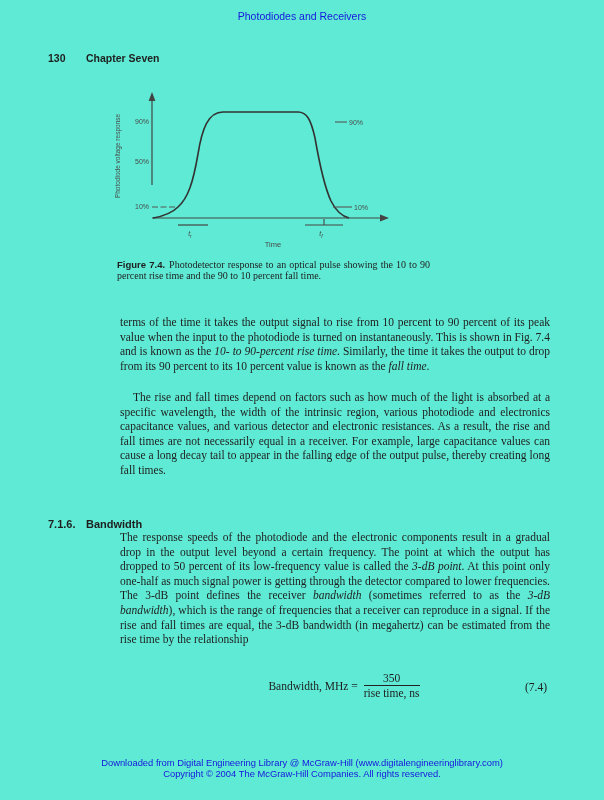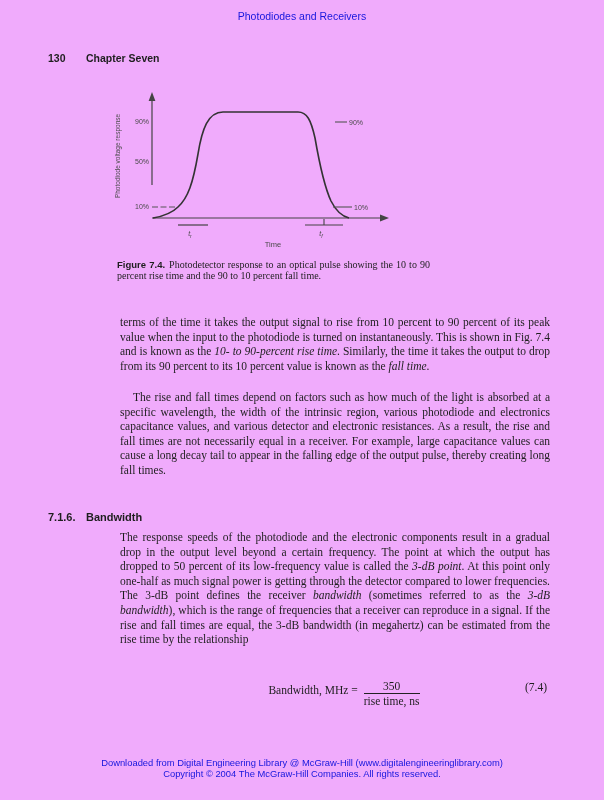--- a/index.html
+++ b/index.html
@@ -1,33 +1,33 @@
 <!DOCTYPE html>
 <html><head>
 <meta charset="utf-8">
 <style>
   html,body{margin:0;padding:0;background:#e8e8e8;}
   .page{
-    position:relative;width:604px;height:800px;background:#f0abfc;
+    position:relative;width:604px;height:800px;background:#5eead4;
     margin:0 auto;overflow:hidden;
     font-family:"Liberation Serif", serif;color:#1e1e1e;
   }
   .abs{position:absolute;}
   .blue{color:#1616dd;}
   .sans{font-family:"Liberation Sans", sans-serif;}
   .top-header{top:10px;left:0;width:604px;text-align:center;font-size:10.5px;}
   .page-head{top:52px;left:48px;font-size:10.5px;font-weight:bold;}
   .page-head .num{display:inline-block;width:38px;}
   .caption{top:259px;left:117px;width:313px;font-size:10px;line-height:11.3px;text-align:justify;}
   .caption .b{font-weight:bold;font-family:"Liberation Sans", sans-serif;font-size:9.5px;margin-right:4px;}
   .para{top:0;left:120px;width:430px;font-size:11.5px;line-height:14.6px;text-align:justify;margin:0;}
   .indent{text-indent:13px;}
   .it{font-style:italic;}
   .section-head{top:511px;left:48px;font-size:11px;font-weight:bold;}
-  .section-head .num{display:inline-block;width:38px;}
+  .section-head .num{display:inline-block;width:38px;margin-top:7px;}
   .equation{top:672px;left:129px;width:430px;display:flex;justify-content:center;align-items:center;font-size:11.5px;}
   .eq-frac{display:inline-block;text-align:center;margin-left:6px;}
   .eq-num{padding:0 8px 1px;border-bottom:1.2px solid #222;}
   .eq-den{padding-top:1px;}
   .eq-number{top:681px;left:505px;font-size:11.5px;padding-left:20px;}
   .where-line{top:714px;left:120px;width:430px;font-size:11.5px;margin:0;}
   .footer{top:757px;left:0;width:604px;text-align:center;font-size:9.4px;line-height:11px;}
   .fig-svg{top:86px;left:105px;}
   svg text{font-family:"Liberation Sans", sans-serif;fill:#4a4a4a;}
 </style>
@@ -84,21 +84,21 @@
 
   <div class="abs section-head sans">
     <span class="num">7.1.6.</span><span>Bandwidth</span>
   </div>
 
   <p class="abs para" style="top:530px;"><span>The response speeds of the photodiode and the electronic components result in a gradual drop in the output level beyond a certain frequency. The point at which the output has dropped to 50 percent of its low-frequency value is called the </span><span class="it">3-dB point</span><span>. At this point only one-half as much signal power is getting through the detector compared to lower frequencies. The 3-dB point defines the receiver </span><span class="it">bandwidth</span><span> (sometimes referred to as the </span><span class="it">3-dB bandwidth</span><span>), which is the range of frequencies that a receiver can reproduce in a signal. If the rise and fall times are equal, the 3-dB bandwidth (in megahertz) can be estimated from the rise time by the relationship</span></p>
 
   <div class="abs equation">
     <span>Bandwidth, MHz =</span>
     <span class="eq-frac">
-      <span class="eq-num" style="display:block;margin-top:8px;">350</span>
+      <span class="eq-num" style="display:block;">350</span>
       <span class="eq-den" style="display:block;">rise time, ns</span>
     </span>
   </div>
   <div class="abs eq-number">(7.4)</div>
 
 
   <div class="abs footer sans blue">
     <div>Downloaded from Digital Engineering Library @ McGraw-Hill (www.digitalengineeringlibrary.com)</div>
     <div>Copyright © 2004 The McGraw-Hill Companies. All rights reserved.</div>
   </div>

